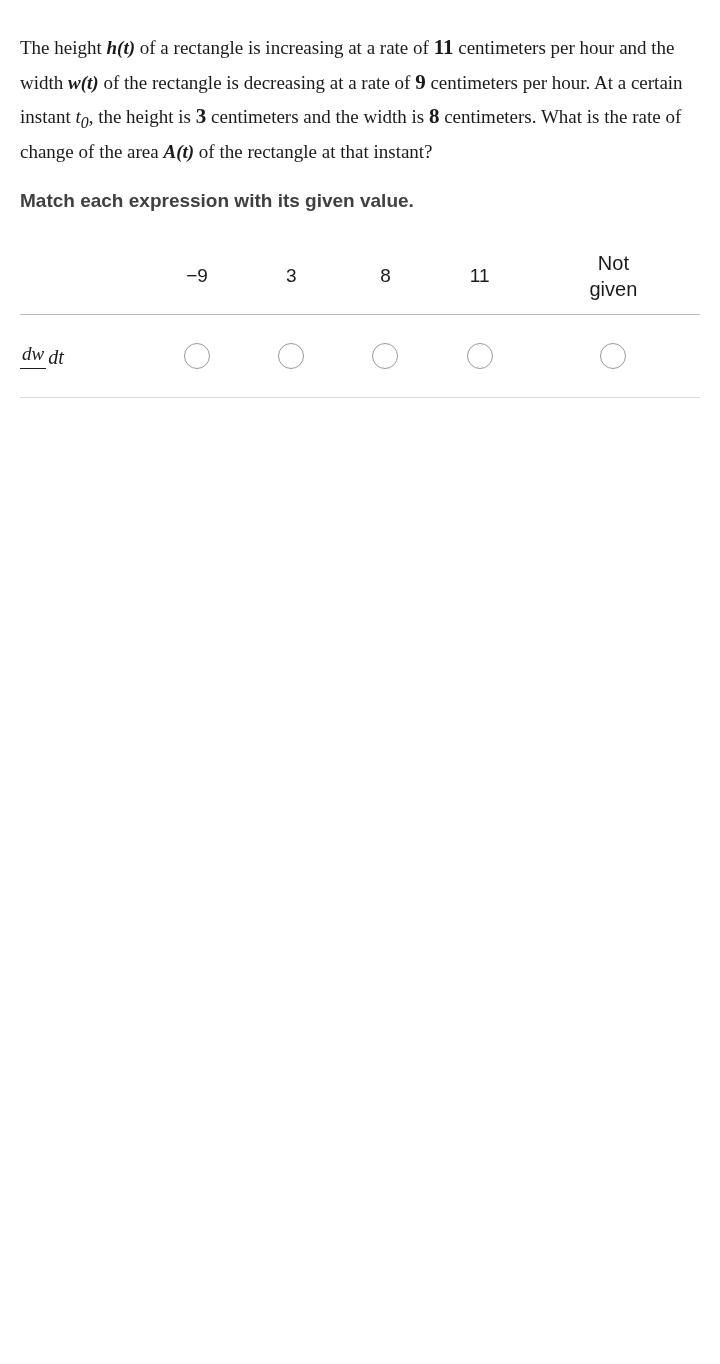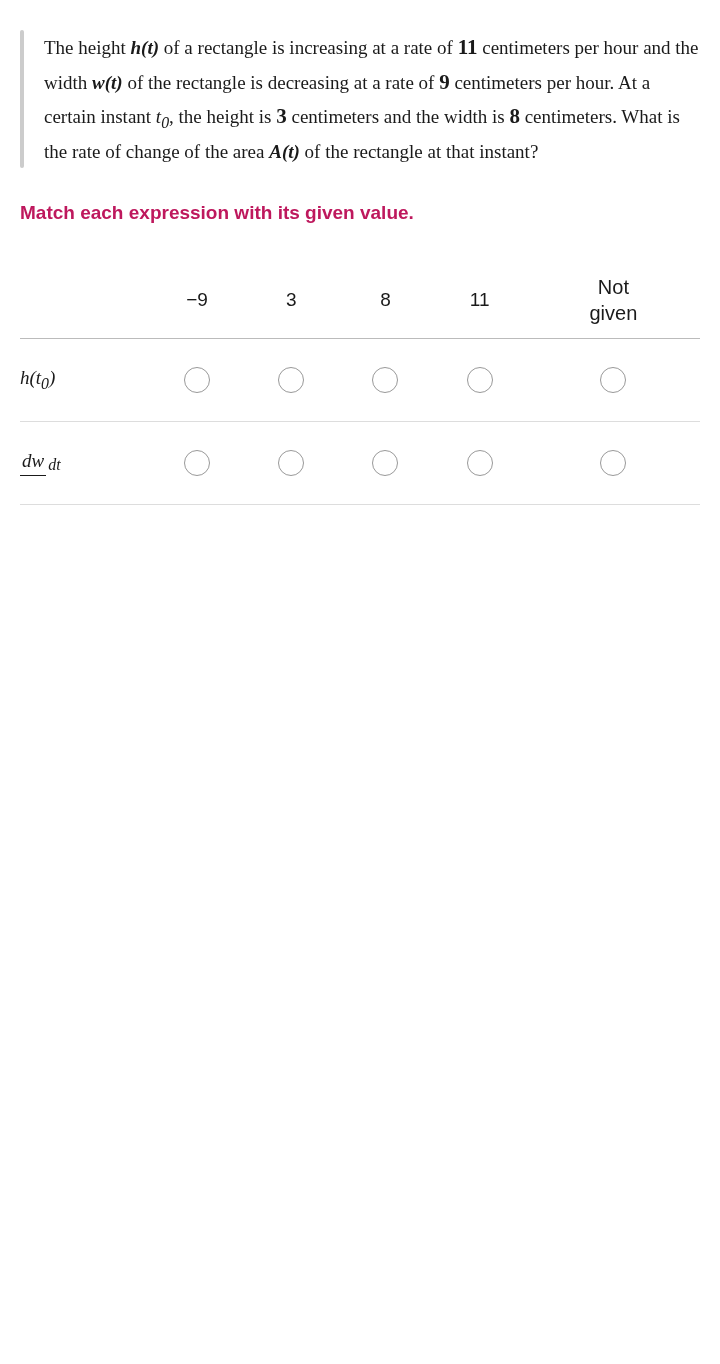--- a/index.html
+++ b/index.html
@@ -13,22 +13,22 @@
       font-family: Georgia, 'Times New Roman', serif;
       font-size: 18px;
       color: #1a1a1a;
       width: 720px;
       min-height: 1364px;
       padding: 30px 20px 40px 20px;
     }
 
     .problem-block {
       display: flex;
-      flex-direction: row;
-      margin-bottom: 32px;
+      flex-direction: column;
+      margin-bottom: 20px;
     }
 
     .left-border {
       width: 4px;
       background-color: #cccccc;
       margin-right: 20px;
       flex-shrink: 0;
       border-radius: 2px;
     }
 
@@ -45,22 +45,22 @@
 
     .problem-text .bold-num {
       font-weight: bold;
       font-size: 21px;
     }
 
     .instruction {
       font-family: Arial, Helvetica, sans-serif;
       font-size: 19px;
       font-weight: bold;
-      color: #be185d;
-      margin-bottom: 48px;
+      color: #404040;
+      margin-bottom: 36px;
       line-height: 1.4;
     }
 
     .match-table {
       width: 100%;
       border-collapse: collapse;
     }
 
     .match-table th, .match-table td {
       text-align: center;
@@ -108,21 +108,21 @@
     }
 
     .row-label-fraction .numerator {
       border-bottom: 1.5px solid #1a1a1a;
       padding: 0 2px 2px 2px;
       font-size: 19px;
     }
 
     .row-label-fraction .denominator {
       padding: 2px 2px 0 2px;
-      font-size: 16px;
+      font-size: 20px;
     }
 
     .radio-circle {
       display: inline-block;
       width: 26px;
       height: 26px;
       border-radius: 50%;
       border: 1.5px solid #999999;
       background: #ffffff;
       cursor: pointer;
@@ -159,40 +159,20 @@
       <th class="row-label"></th>
       <th>−9</th>
       <th>3</th>
       <th>8</th>
       <th>11</th>
       <th class="not-given">Not<br>given</th>
     </tr>
   </thead>
   <tbody>
 
-    <tr class="data-row">
-      <td class="row-label">
-        <span class="math-italic"><em>h</em>(<em>t</em><sub>0</sub>)</span>
-      </td>
-      <td>
-        <span class="radio-circle"></span>
-      </td>
-      <td>
-        <span class="radio-circle"></span>
-      </td>
-      <td>
-        <span class="radio-circle"></span>
-      </td>
-      <td>
-        <span class="radio-circle"></span>
-      </td>
-      <td>
-        <span class="radio-circle"></span>
-      </td>
-    </tr>
 
     <tr class="data-row">
       <td class="row-label">
         <span class="row-label-fraction">
           <span class="numerator math-italic"><em>dw</em></span>
           <span class="denominator math-italic"><em>dt</em></span>
         </span>
       </td>
       <td>
         <span class="radio-circle"></span>

